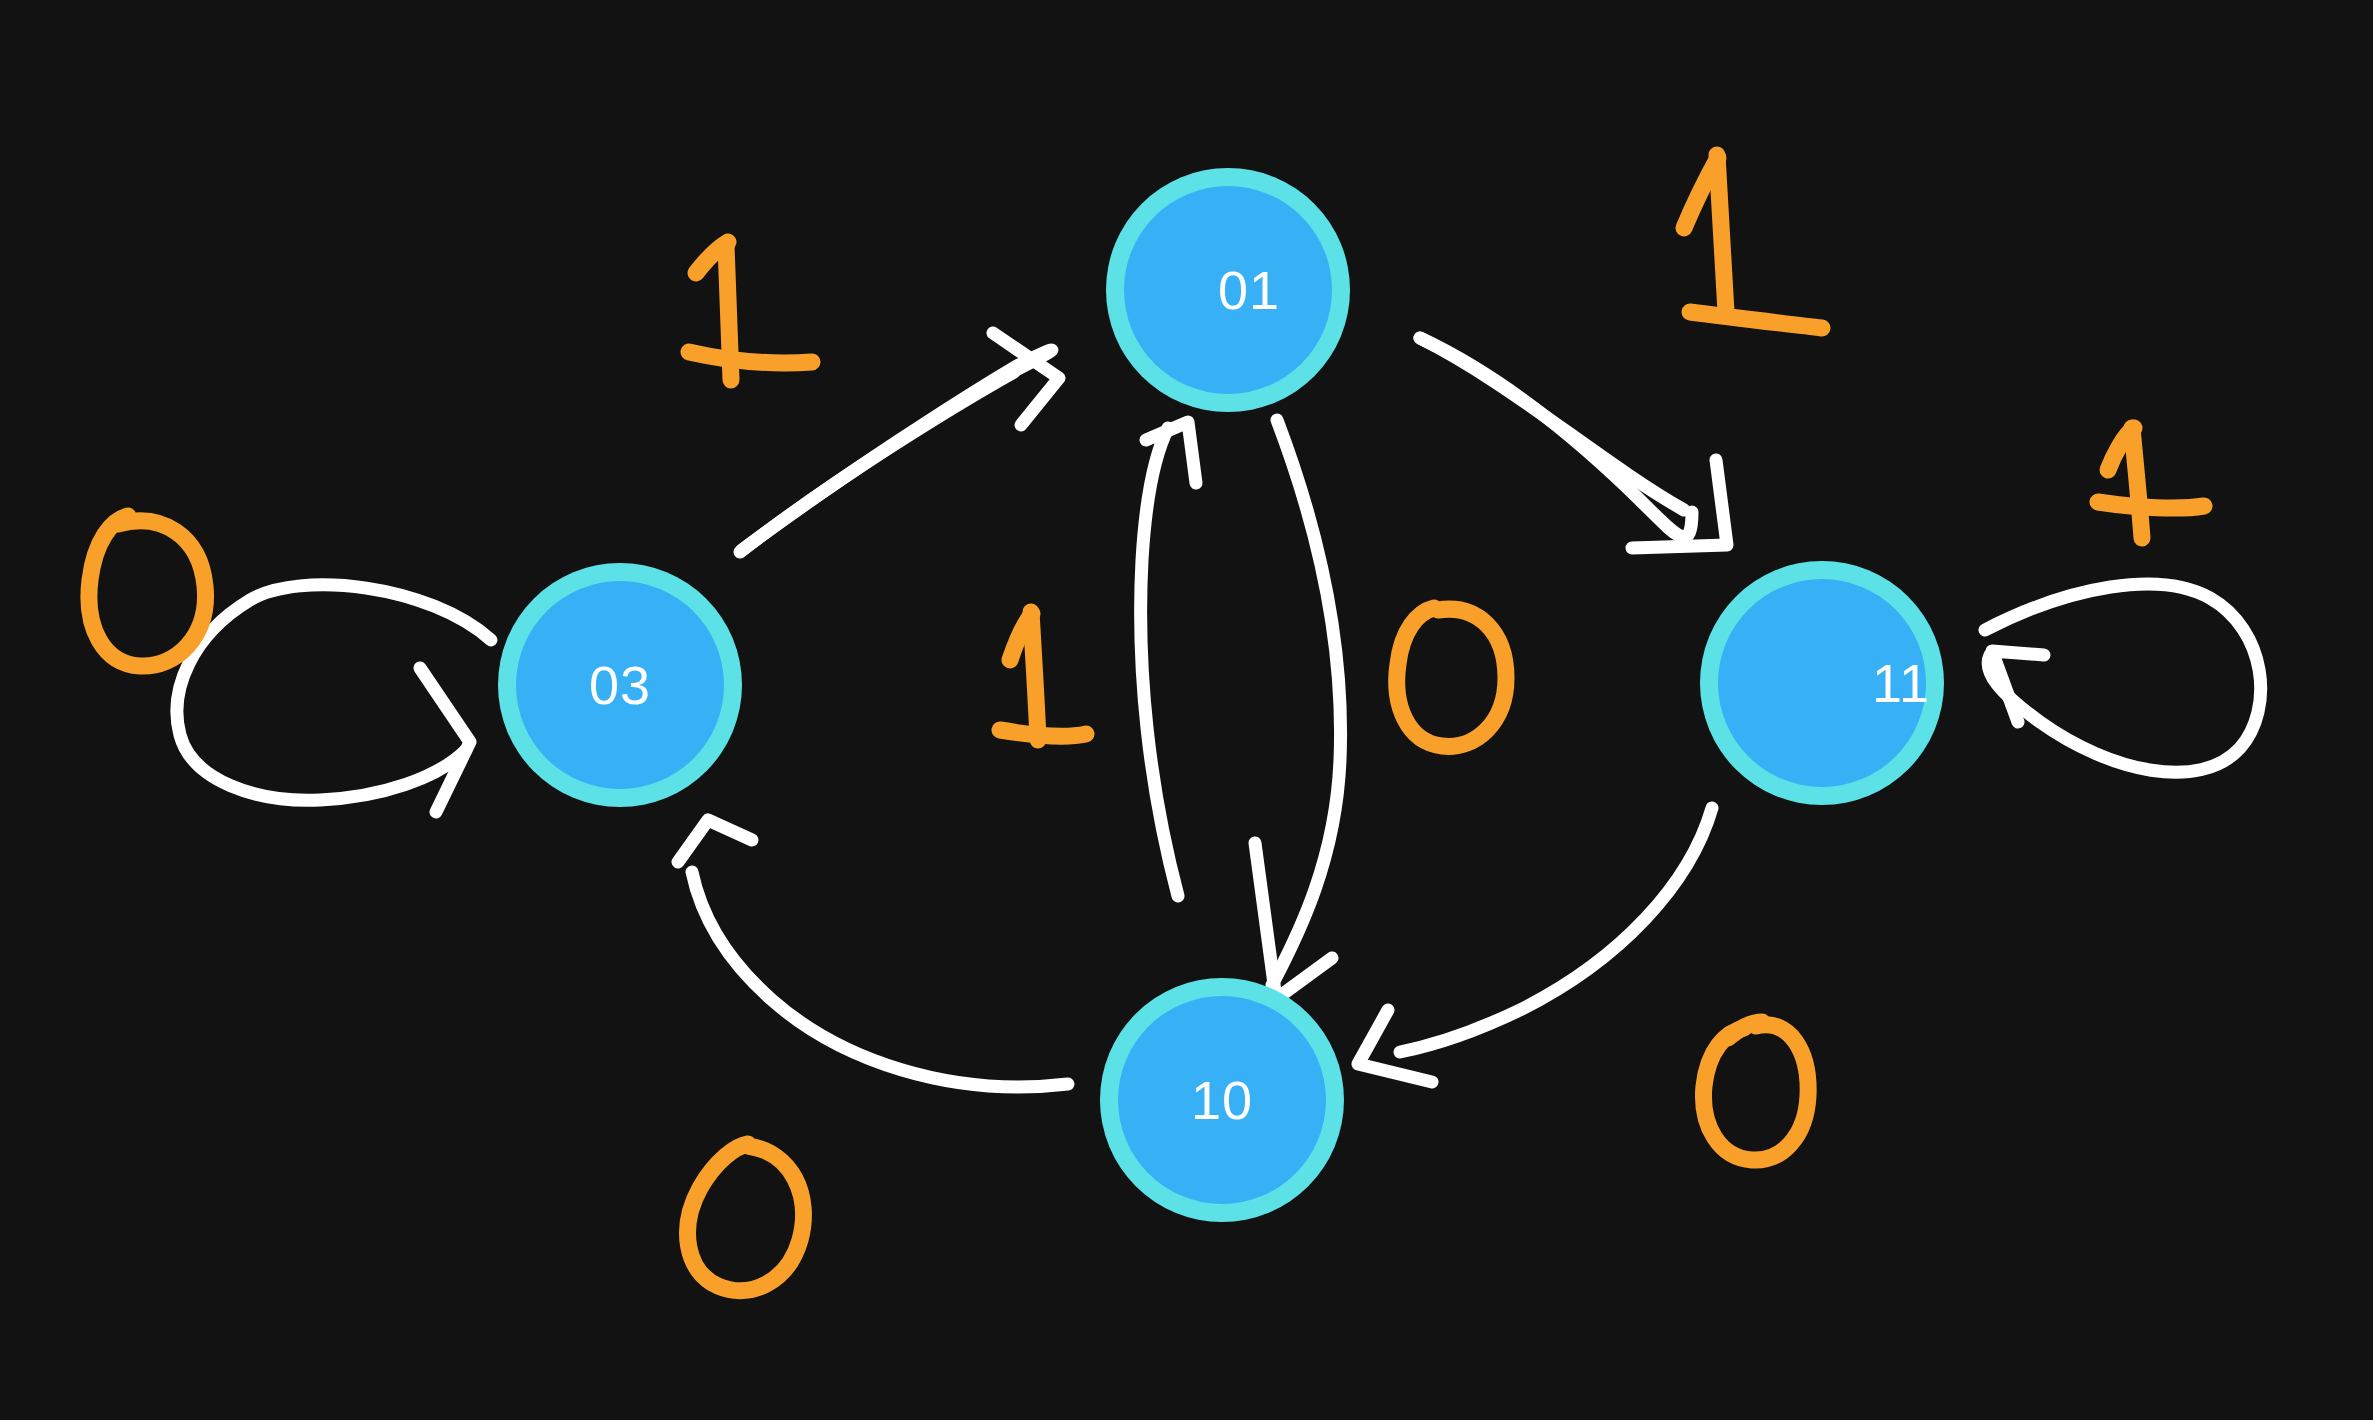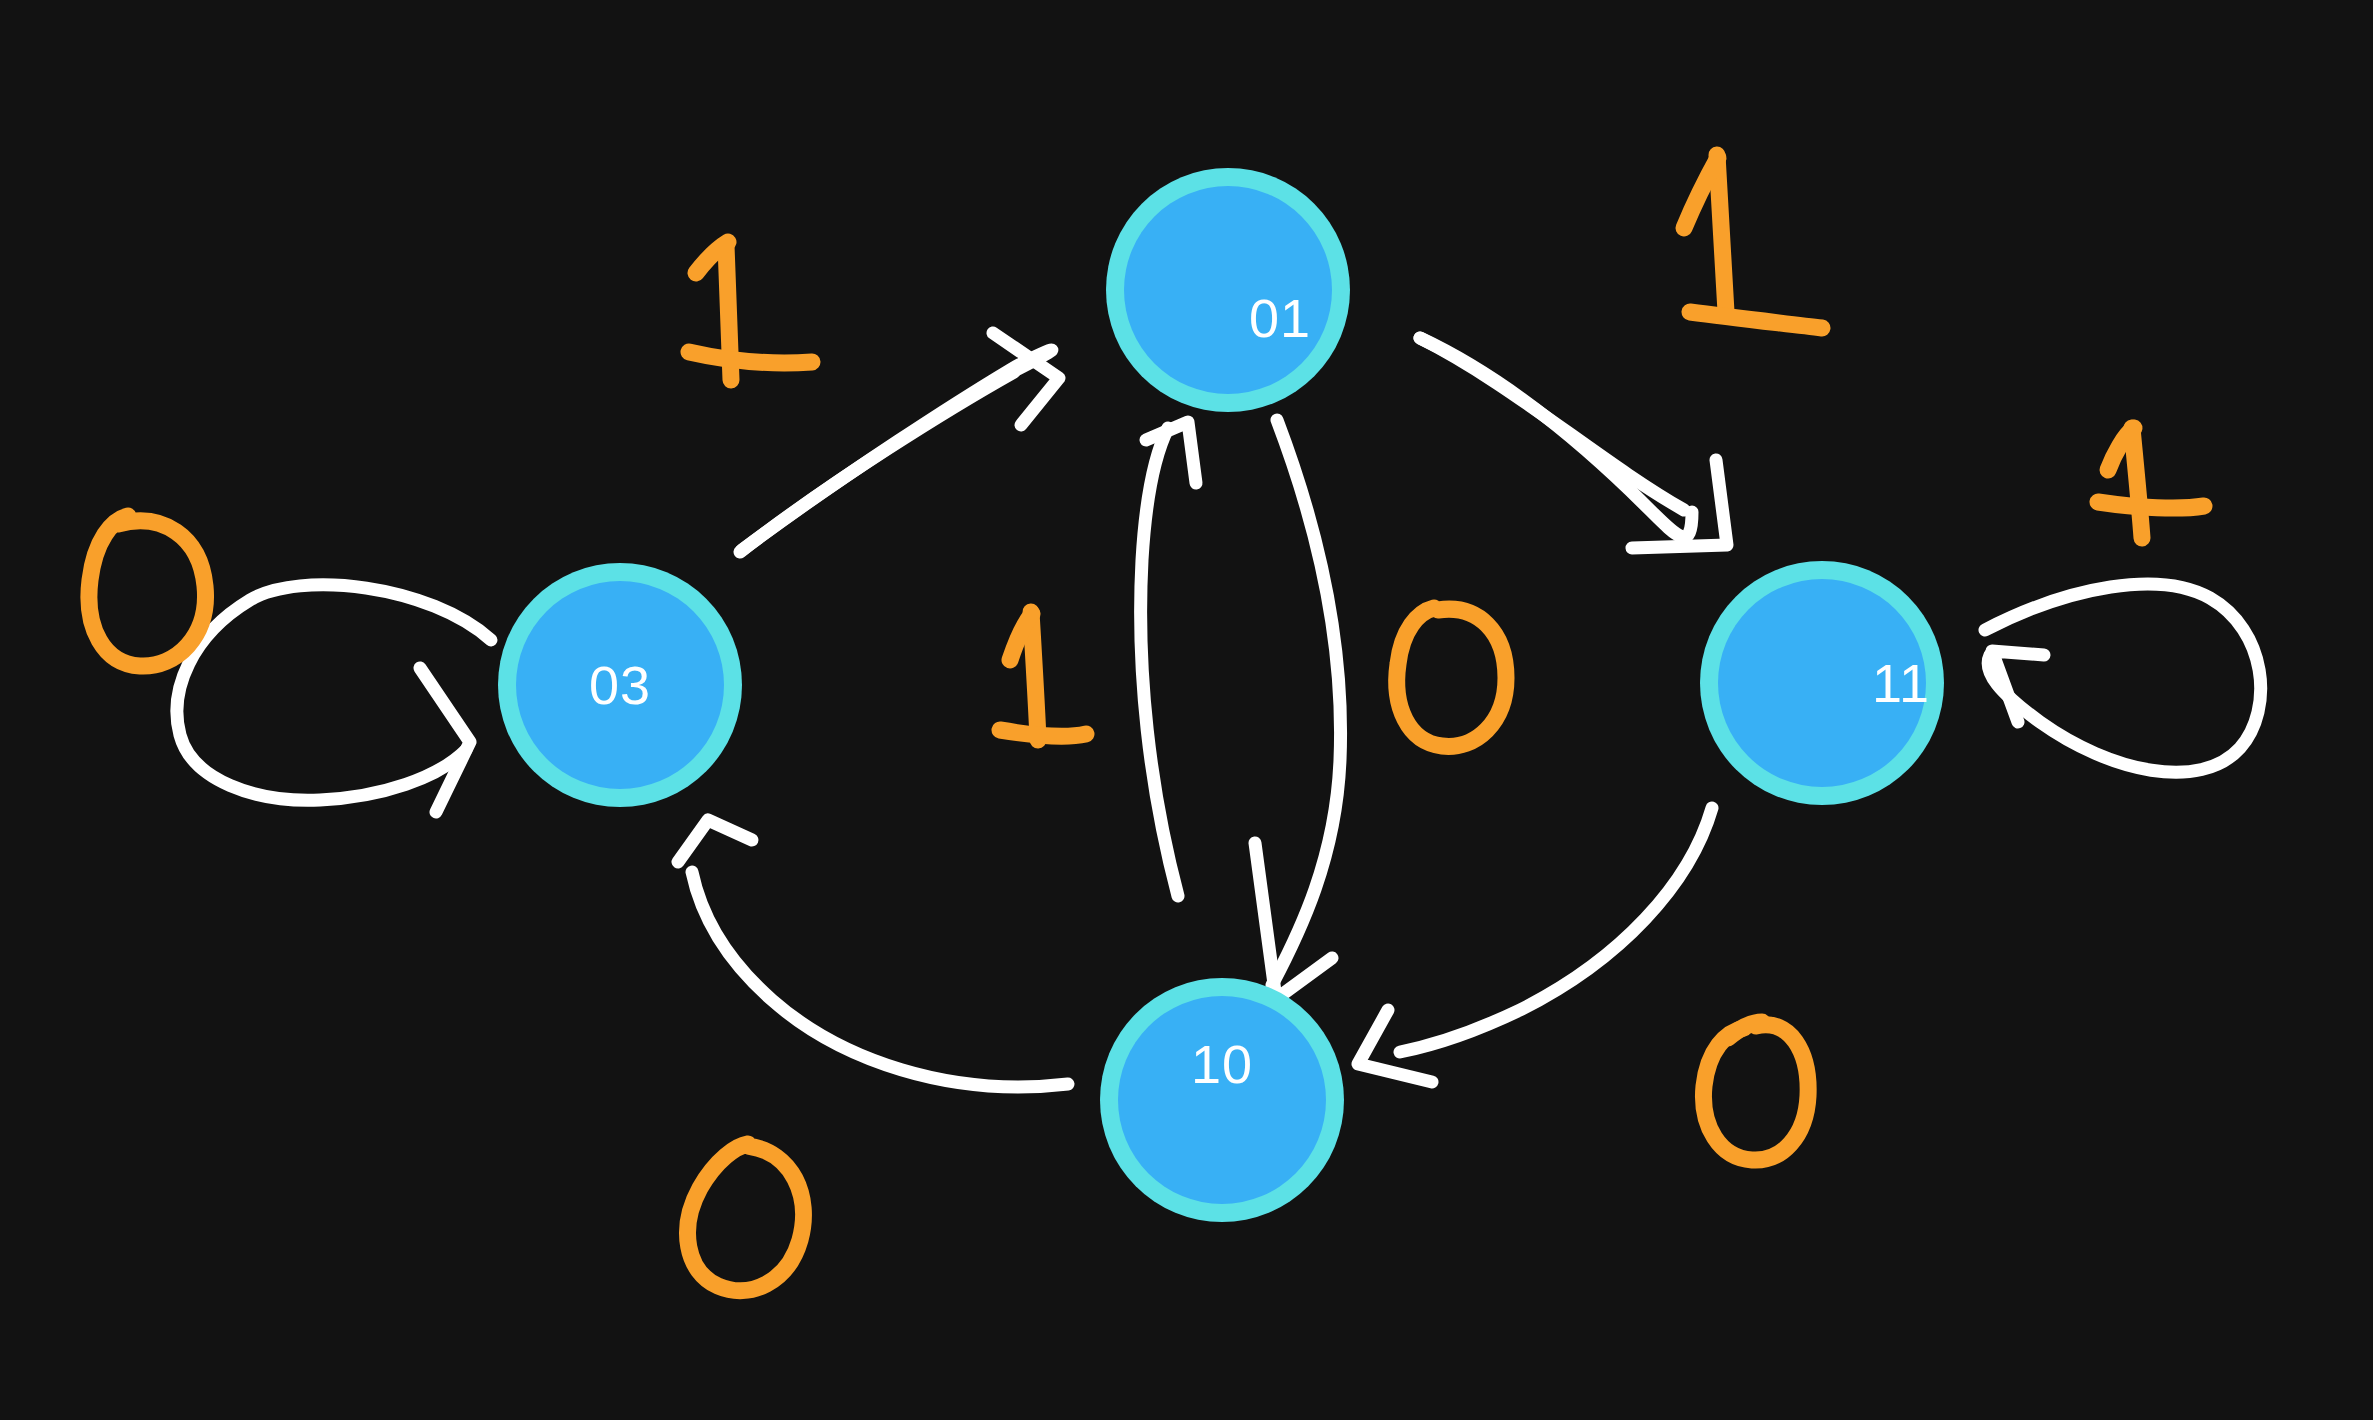--- a/index.html
+++ b/index.html
@@ -184,17 +184,17 @@
         <path d="M 748 1146
                  C 792 1152, 812 1196, 800 1240
                  C 788 1282, 750 1300, 718 1286
                  C 686 1272, 678 1228, 700 1188
                  C 716 1160, 736 1146, 748 1144"></path>
       </g>
     </g>
   </svg>
 
   <div class="node-label" style="left:620px; top:685px;">03</div>
-  <div class="node-label" style="left:1280px; top:290px;margin-top:28px;">01</div>
+  <div class="node-label" style="left:1249px; top:290px;">01</div>
   <div class="node-label" style="left:1901px; top:683px;">11</div>
-  <div class="node-label" style="left:1222px; top:1064px;text-align:center;">10</div>
+  <div class="node-label" style="left:1222px; top:1100px;text-align:center;">10</div>
 
 </div>
 
 </body></html>

